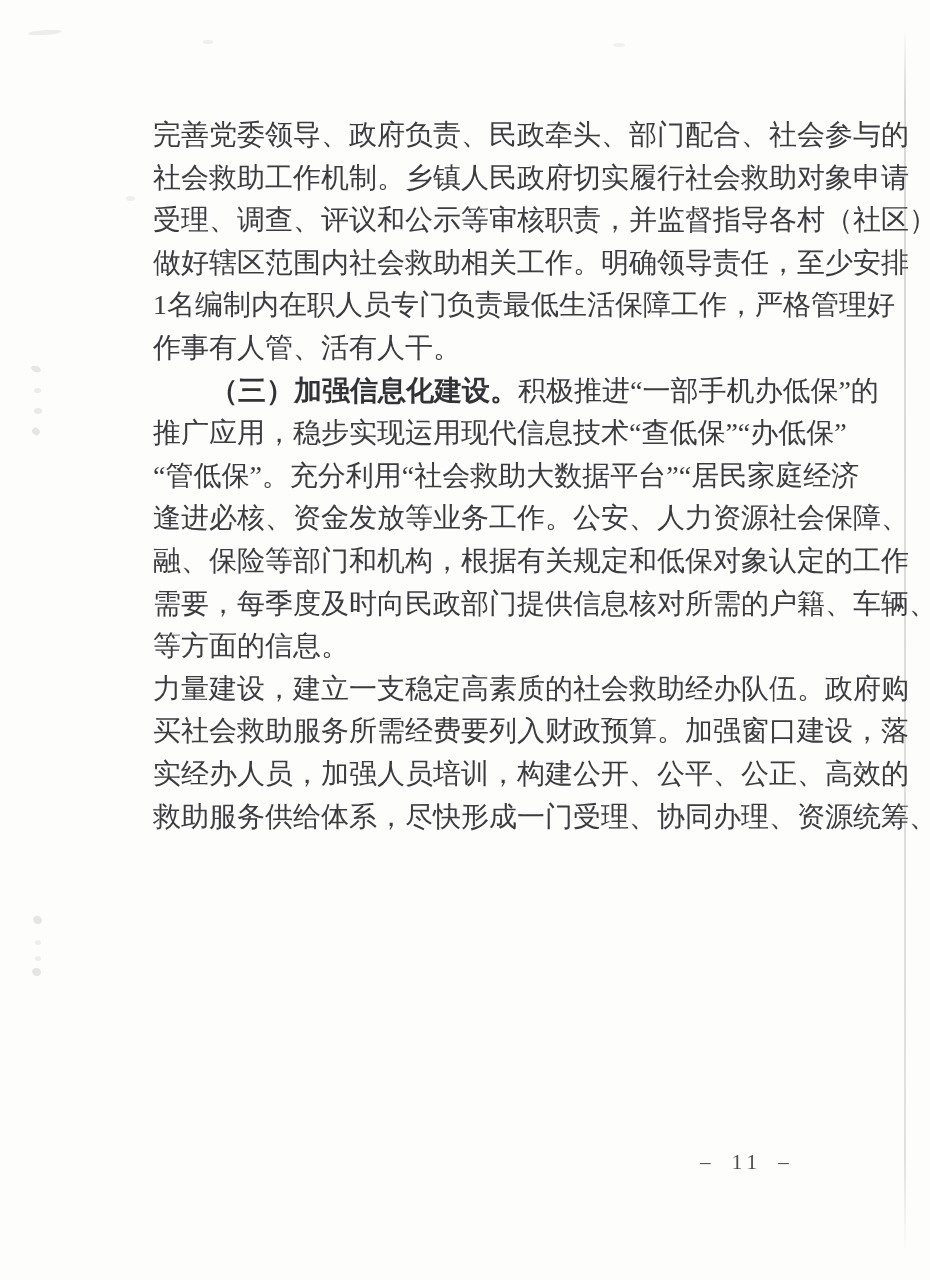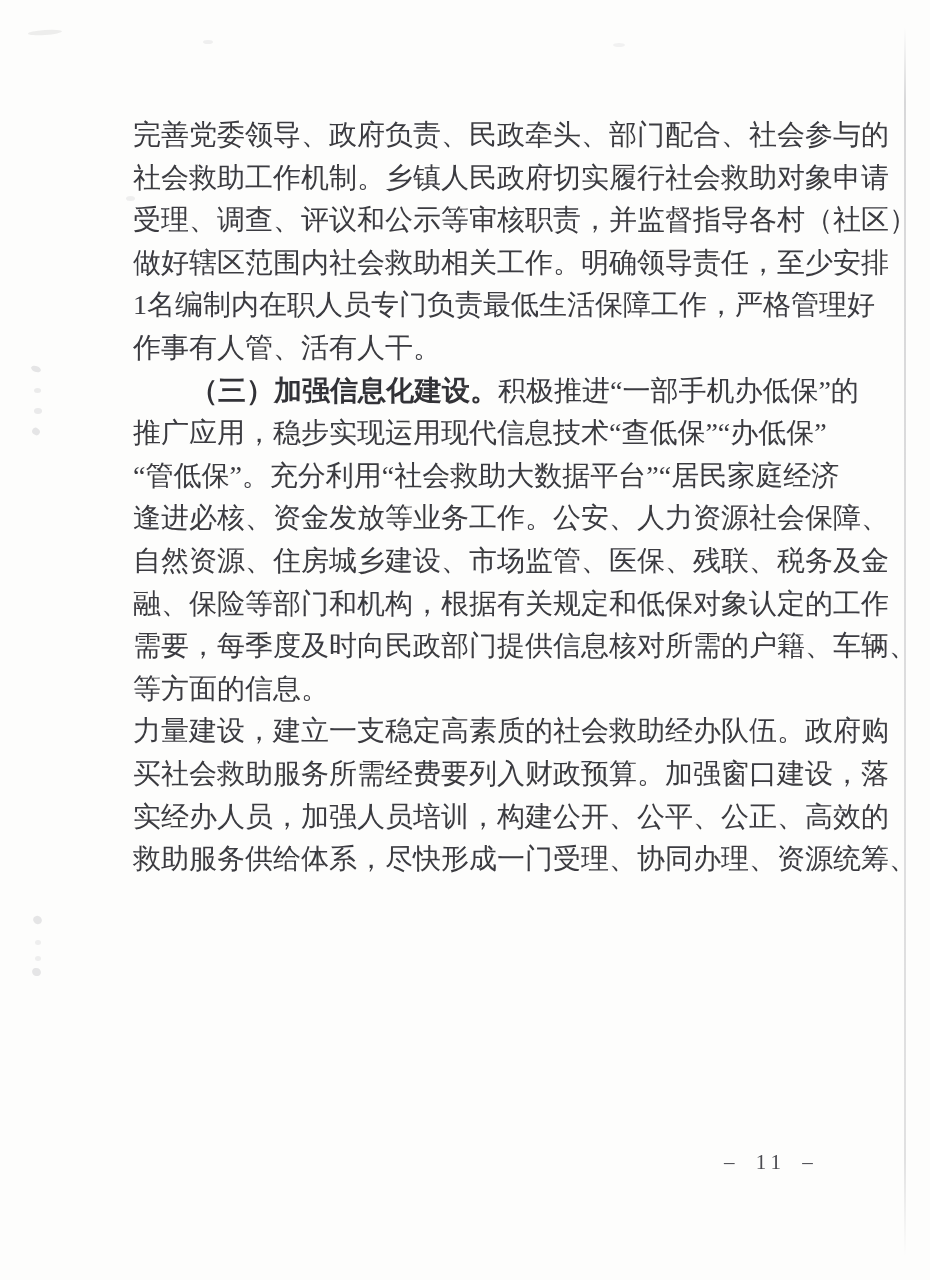--- a/index.html
+++ b/index.html
@@ -35,34 +35,35 @@
     width: 678px;
     font-size: 28px;
     color: #3b3b40;
   }
   .line {
     height: 42.6px;
     line-height: 42.6px;
     text-align: justify;
     text-align-last: justify;
     white-space: nowrap;
+    margin-left: 20px;
   }
   .line.short {
     text-align-last: left;
   }
   .line.indent {
     padding-left: 57px;
   }
   .hd {
     font-weight: bold;
     color: #323237;
   }
   .page-number {
     position: absolute;
-    left: 724px;
+    left: 700px;
     top: 1150px;
     font-size: 21px;
     color: #4b4b50;
     letter-spacing: 5px;
     word-spacing: 6px;
   }
   
   .smudge {
     position: absolute;
     background: #b4b4b8;
@@ -104,21 +105,20 @@
     <div class="line">完善党委领导、政府负责、民政牵头、部门配合、社会参与的</div>
     <div class="line">社会救助工作机制。乡镇人民政府切实履行社会救助对象申请</div>
     <div class="line">受理、调查、评议和公示等审核职责，并监督指导各村（社区）</div>
     <div class="line">做好辖区范围内社会救助相关工作。明确领导责任，至少安排</div>
     <div class="line">1名编制内在职人员专门负责最低生活保障工作，严格管理好</div>
     <div class="line short">作事有人管、活有人干。</div>
     <div class="line indent"><span class="hd">（三）加强信息化建设。</span>积极推进“一部手机办低保”的</div>
     <div class="line">推广应用，稳步实现运用现代信息技术“查低保”“办低保”</div>
     <div class="line">“管低保”。充分利用“社会救助大数据平台”“居民家庭经济</div>
     <div class="line">逢进必核、资金发放等业务工作。公安、人力资源社会保障、</div>
-    <div class="line">自然资源、住房城乡建设、市场监管、医保、残联、税务及金</div>
     <div class="line">融、保险等部门和机构，根据有关规定和低保对象认定的工作</div>
     <div class="line">需要，每季度及时向民政部门提供信息核对所需的户籍、车辆、</div>
     <div class="line short">等方面的信息。</div>
     <div class="line">力量建设，建立一支稳定高素质的社会救助经办队伍。政府购</div>
     <div class="line">买社会救助服务所需经费要列入财政预算。加强窗口建设，落</div>
     <div class="line">实经办人员，加强人员培训，构建公开、公平、公正、高效的</div>
     <div class="line">救助服务供给体系，尽快形成一门受理、协同办理、资源统筹、</div>
   </div>
 
 <div class="page-number">– 11 –</div>

